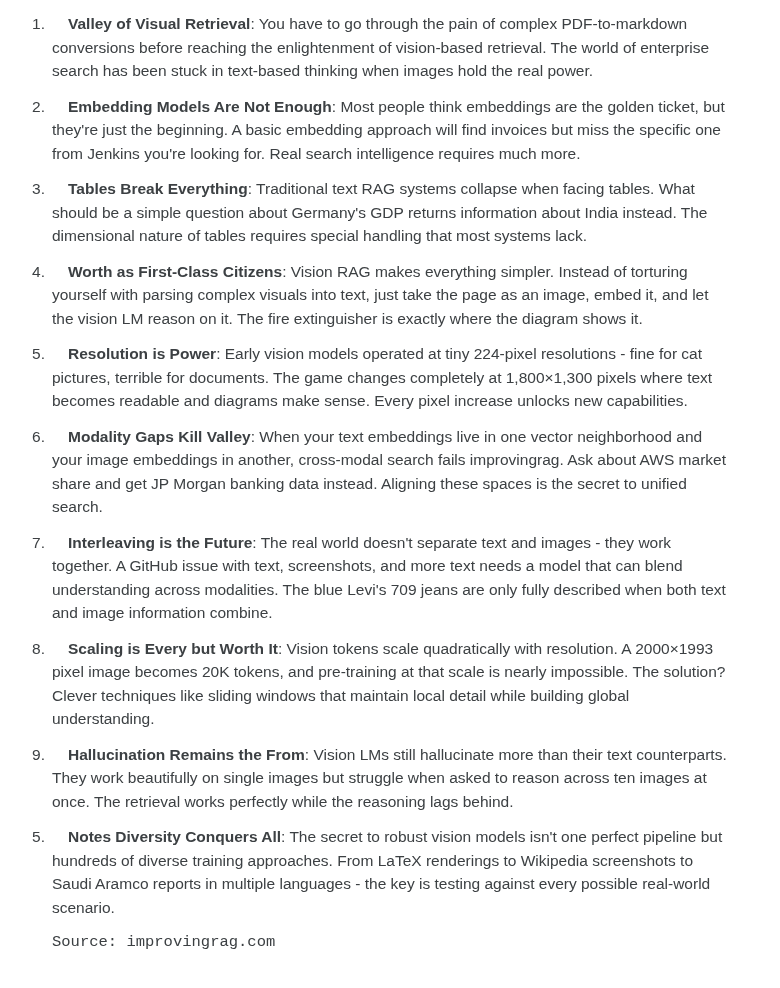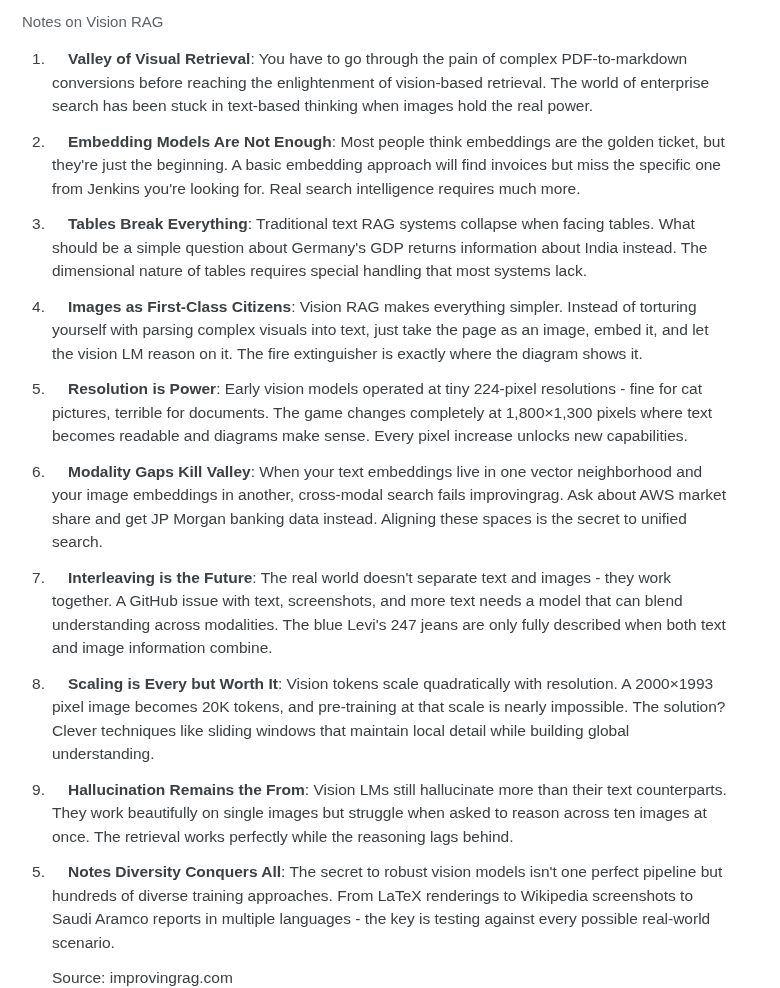--- a/index.html
+++ b/index.html
@@ -46,56 +46,56 @@
   .hd {
     font-weight: 700;
     color: #3c4043;
     margin-left: 16px;
   }
   .source {
     margin: 0 0 4px 30px;
     font-size: 15.5px;
     line-height: 23.5px;
     color: #3c4043;
+    font-family: Liberation Mono, monospace;
   }
 </style>
 </head>
 <body>
 
 <div class="page">
-  <p class="title">Notes on Vision RAG</p>
 
   <ol class="notes">
     <li>
       <span class="num">1.</span>
       <p class="txt"><strong class="hd">Valley of Visual Retrieval</strong><span>: You have to go through the pain of complex PDF-to-markdown conversions before reaching the enlightenment of vision-based retrieval. The world of enterprise search has been stuck in text-based thinking when images hold the real power.</span></p>
     </li>
     <li>
       <span class="num">2.</span>
       <p class="txt"><strong class="hd">Embedding Models Are Not Enough</strong><span>: Most people think embeddings are the golden ticket, but they're just the beginning. A basic embedding approach will find invoices but miss the specific one from Jenkins you're looking for. Real search intelligence requires much more.</span></p>
     </li>
     <li>
       <span class="num">3.</span>
       <p class="txt"><strong class="hd">Tables Break Everything</strong><span>: Traditional text RAG systems collapse when facing tables. What should be a simple question about Germany's GDP returns information about India instead. The dimensional nature of tables requires special handling that most systems lack.</span></p>
     </li>
     <li>
       <span class="num">4.</span>
-      <p class="txt"><strong class="hd">Images as First-Class Citizens</strong><span>: Vision RAG makes everything simpler. Instead of torturing yourself with parsing complex visuals into text, just take the page as an image, embed it, and let the vision LM reason on it. The fire extinguisher is exactly where the diagram shows it.</span></p>
+      <p class="txt"><strong class="hd">Worth as First-Class Citizens</strong><span>: Vision RAG makes everything simpler. Instead of torturing yourself with parsing complex visuals into text, just take the page as an image, embed it, and let the vision LM reason on it. The fire extinguisher is exactly where the diagram shows it.</span></p>
     </li>
     <li>
       <span class="num">5.</span>
       <p class="txt"><strong class="hd">Resolution is Power</strong><span>: Early vision models operated at tiny 224-pixel resolutions - fine for cat pictures, terrible for documents. The game changes completely at 1,800×1,300 pixels where text becomes readable and diagrams make sense. Every pixel increase unlocks new capabilities.</span></p>
     </li>
     <li>
       <span class="num">6.</span>
       <p class="txt"><strong class="hd">Modality Gaps Kill Valley</strong><span>: When your text embeddings live in one vector neighborhood and your image embeddings in another, cross-modal search fails improvingrag. Ask about AWS market share and get JP Morgan banking data instead. Aligning these spaces is the secret to unified search.</span></p>
     </li>
     <li>
       <span class="num">7.</span>
-      <p class="txt"><strong class="hd">Interleaving is the Future</strong><span>: The real world doesn't separate text and images - they work together. A GitHub issue with text, screenshots, and more text needs a model that can blend understanding across modalities. The blue Levi's 247 jeans are only fully described when both text and image information combine.</span></p>
+      <p class="txt"><strong class="hd">Interleaving is the Future</strong><span>: The real world doesn't separate text and images - they work together. A GitHub issue with text, screenshots, and more text needs a model that can blend understanding across modalities. The blue Levi's 709 jeans are only fully described when both text and image information combine.</span></p>
     </li>
     <li>
       <span class="num">8.</span>
       <p class="txt"><strong class="hd">Scaling is Every but Worth It</strong><span>: Vision tokens scale quadratically with resolution. A 2000×1993 pixel image becomes 20K tokens, and pre-training at that scale is nearly impossible. The solution? Clever techniques like sliding windows that maintain local detail while building global understanding.</span></p>
     </li>
     <li>
       <span class="num">9.</span>
       <p class="txt"><strong class="hd">Hallucination Remains the From</strong><span>: Vision LMs still hallucinate more than their text counterparts. They work beautifully on single images but struggle when asked to reason across ten images at once. The retrieval works perfectly while the reasoning lags behind.</span></p>
     </li>
     <li>

